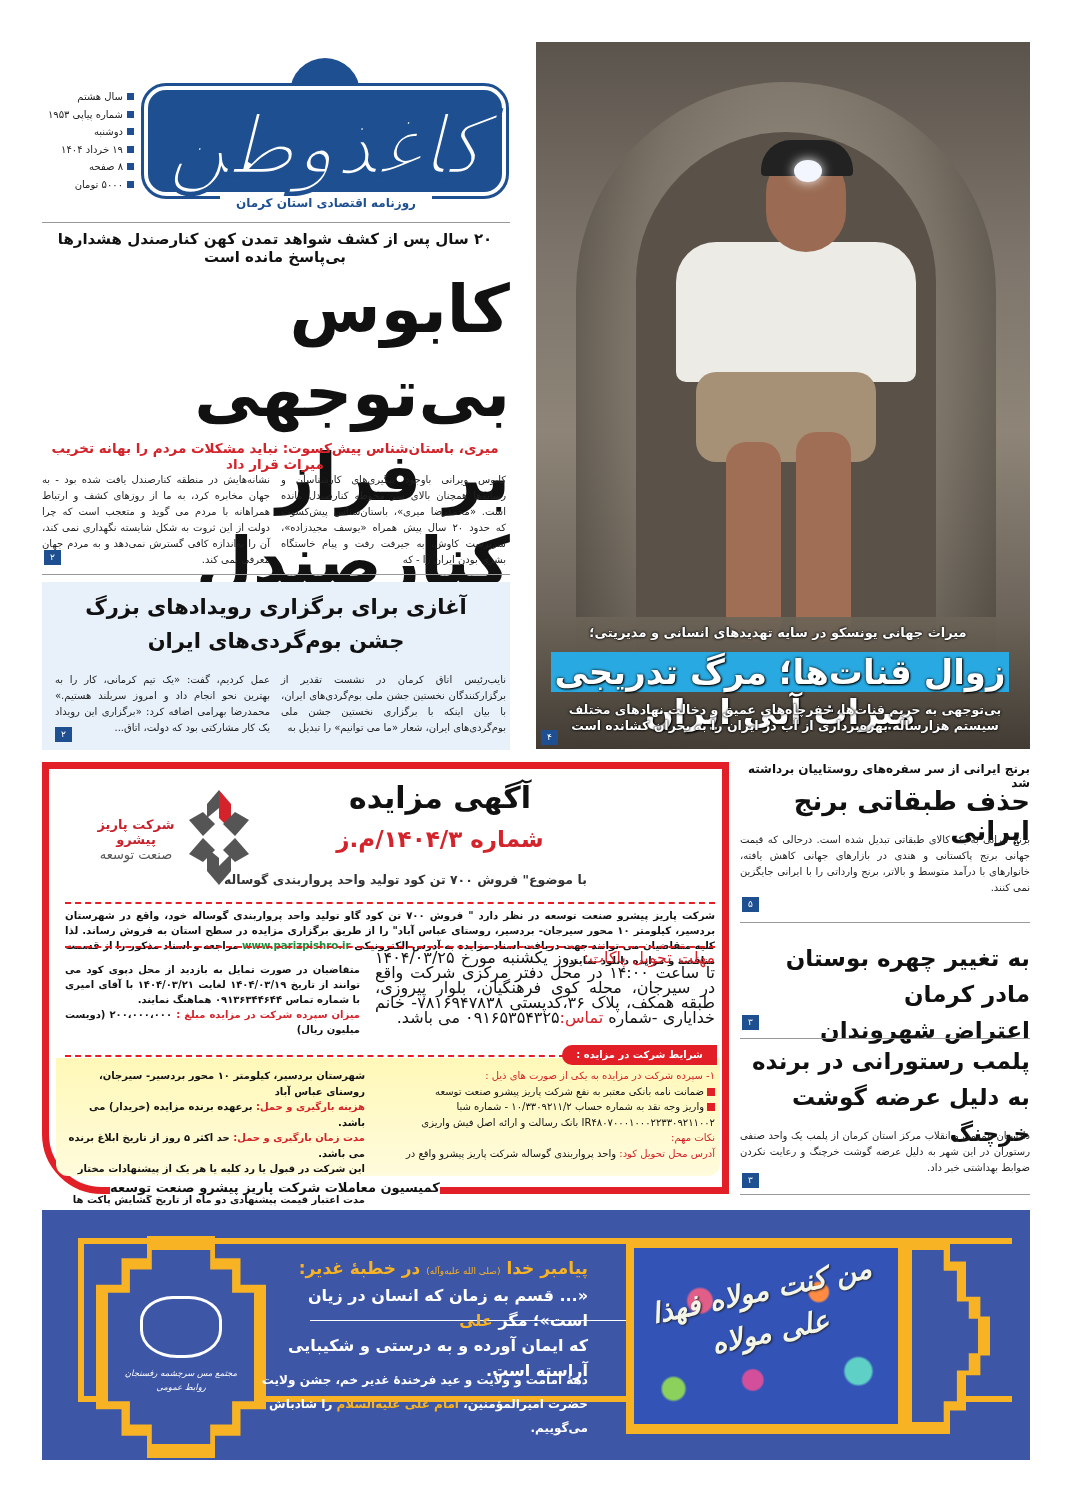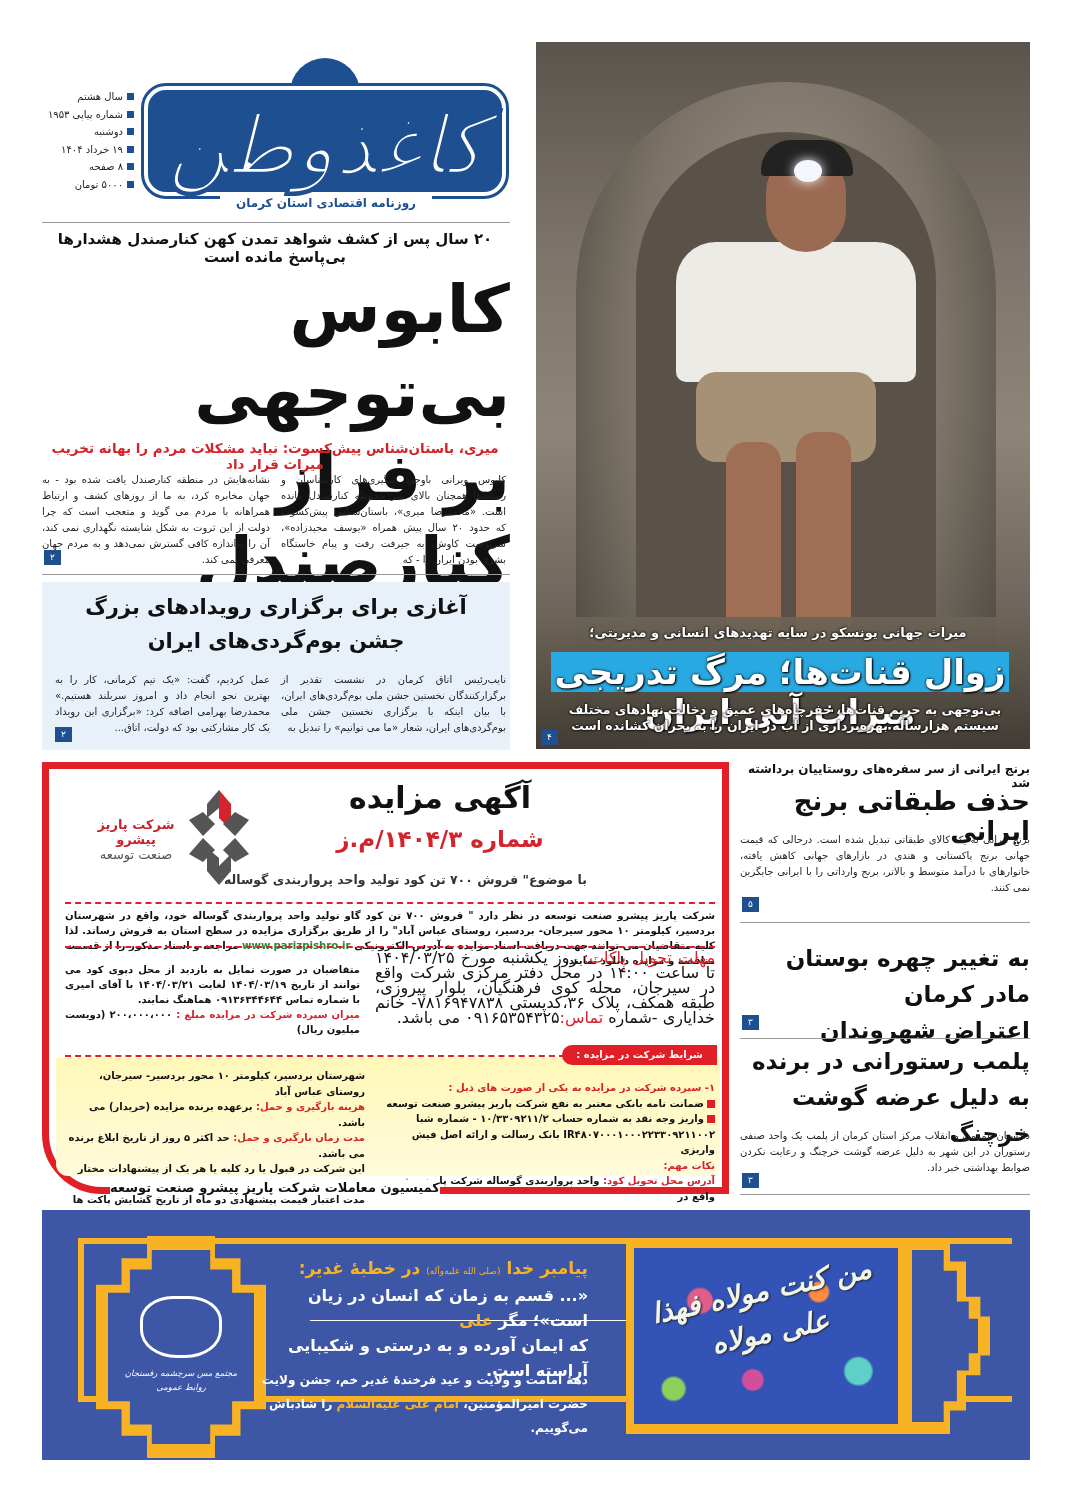--- a/index.html
+++ b/index.html
@@ -71,21 +71,21 @@
   #ad-company .c1 { font-size: 13px; font-weight: bold; color: #c8232c; }
   #ad-company .c2 { font-size: 13px; color: #555; }
   .dash { position: absolute; height: 0; border-top: 2px dashed #e21e26; }
   #ad-intro { left: 65px; top: 908px; width: 650px; font-size: 10.2px; font-weight: bold; line-height: 15px; text-align: justify; color: #111; }
   #ad-intro .url { color: #1a8f3a; direction: ltr; unicode-bidi: embed; }
   #ad-deadline { left: 375px; top: 950px; width: 340px; font-size: 16px; font-weight: normal; line-height: 15px; text-align: justify; }
   #ad-visit { left: 65px; top: 950px; width: 295px; font-size: 10px; font-weight: bold; line-height: 15px; text-align: justify; margin-top: 12px; }
   .red { color: #d4232a; }
   #ad-cond-bg { left: 56px; top: 1058px; width: 664px; height: 118px; background: linear-gradient(180deg,#fff8b8,#fffbdc); border-radius: 0 0 12px 12px; }
   #ad-cond-pill { left: 562px; top: 1045px; width: 155px; height: 20px; background: #e21e26; color: #fff; font-size: 10px; font-weight: bold; text-align: center; line-height: 20px; border-radius: 10px 0 0 10px; }
-  #ad-cond-right { left: 375px; top: 1068px; width: 340px; font-size: 10px; font-weight: bold; line-height: 15.5px; margin-top: 12px; }
+  #ad-cond-right { left: 375px; top: 1068px; width: 340px; font-size: 10px; font-weight: normal; line-height: 15.5px; }
   #ad-cond-left { left: 65px; top: 1068px; width: 300px; font-size: 10px; font-weight: bold; line-height: 15.5px; text-align: right; }
   .sq { display: inline-block; width: 8px; height: 8px; background: #e21e26; margin-left: 3px; vertical-align: middle; }
   #ad-footer { left: 110px; top: 1180px; width: 330px; background: #fff; font-size: 13px; font-weight: bold; text-align: center; color: #111; }
 
   
   #banner { left: 42px; top: 1210px; width: 988px; height: 250px; background: #3d56a6; }
   #banner .frame { position: absolute; left: 36px; top: 28px; width: 934px; height: 164px; border: 6px solid #f7b324; border-right: none; }
   #banner .emblem-frame { position: absolute; left: 54px; top: 26px; width: 170px; height: 222px; background: #f7b324; clip-path: polygon(30% 0,70% 0,70% 10%,85% 10%,85% 22%,100% 22%,100% 78%,85% 78%,85% 90%,70% 90%,70% 100%,30% 100%,30% 90%,15% 90%,15% 78%,0 78%,0 22%,15% 22%,15% 10%,30% 10%); }
   #banner .emblem-inner { position: absolute; left: 66px; top: 40px; width: 146px; height: 194px; background: #3d56a6; clip-path: polygon(30% 0,70% 0,70% 10%,85% 10%,85% 22%,100% 22%,100% 78%,85% 78%,85% 90%,70% 90%,70% 100%,30% 100%,30% 90%,15% 90%,15% 78%,0 78%,0 22%,15% 22%,15% 10%,30% 10%); }
   #banner .emblem { position: absolute; left: 98px; top: 86px; width: 82px; height: 62px; border: 3px solid #fff; border-radius: 40% 40% 45% 45%; }

